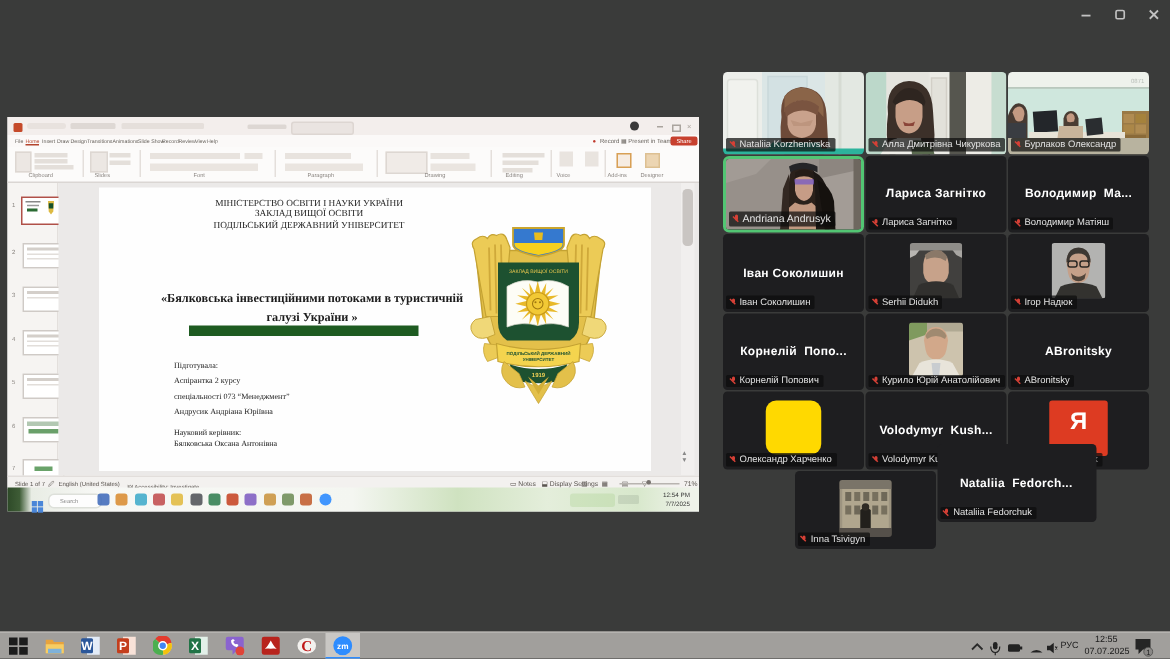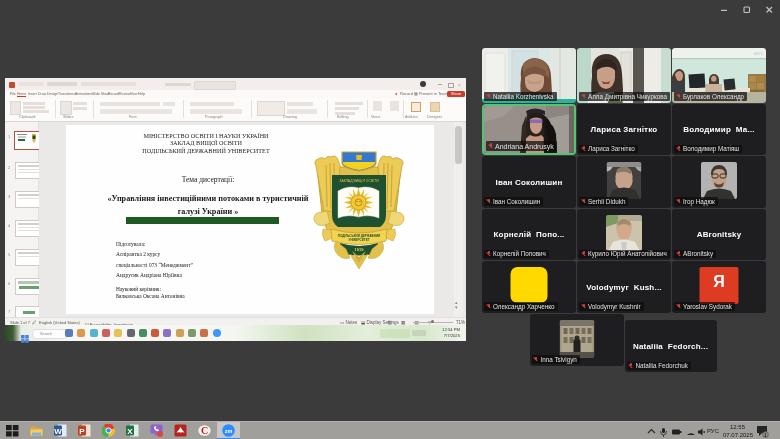--- a/index.html
+++ b/index.html
@@ -158,22 +158,21 @@
   <div style="position:absolute;left:3px;top:43px;font-size:4px;color:#8a8580">2</div>
   <div style="position:absolute;left:3px;top:72px;font-size:4px;color:#8a8580">3</div>
   <div style="position:absolute;left:3px;top:101px;font-size:4px;color:#8a8580">4</div>
   <div style="position:absolute;left:3px;top:130px;font-size:4px;color:#8a8580">5</div>
   <div style="position:absolute;left:3px;top:159px;font-size:4px;color:#8a8580">6</div>
   <div style="position:absolute;left:3px;top:187px;font-size:4px;color:#8a8580">7</div>
 </div>
 <div id="editor">
       <div id="slide">
   <div class="abs ctr" style="left:0;top:7px;width:280px;font-size:6.2px;line-height:7.4px">МІНІСТЕРСТВО ОСВІТИ І НАУКИ УКРАЇНИ<br>ЗАКЛАД ВИЩОЇ ОСВІТИ<br>ПОДІЛЬСЬКИЙ ДЕРЖАВНИЙ УНІВЕРСИТЕТ</div>
-  <div class="abs ctr" style="left:0;top:50px;width:284px;font-size:7.5px">Тема дисертації:</div>
-  <div class="abs ctr" style="left:36px;top:68px;width:212px;font-size:8.2px;font-weight:bold;line-height:12.6px">«Управління інвестиційними потоками в туристичній галузі України »</div>
+  <div class="abs ctr" style="left:36px;top:68px;width:212px;font-size:8.2px;font-weight:bold;line-height:12.6px">«Бялковська інвестиційними потоками в туристичній галузі України »</div>
   <div class="abs" style="left:60px;top:92px;width:153px;height:6.5px;background:#1e5b21"></div>
   <div class="abs" style="left:50px;top:114px;font-size:5.4px;line-height:10.4px">Підготувала:<br>Аспірантка 2 курсу<br>спеціальності 073 “Менеджмент”<br>Андрусик Андріана Юріївна</div>
   <div class="abs" style="left:50px;top:161px;font-size:5.4px;line-height:7.2px">Науковий керівник:<br>Бялковська Оксана Антонівна</div>
   <svg class="abs" style="left:244px;top:26px" width="98" height="119" viewBox="0 0 98 119">
 
     <path d="M7 16 L91 16 L86 62 Q84 80 72 88 L26 88 Q14 80 12 62 Z" fill="#e3c04a" stroke="#c4a233" stroke-width="1"></path>
 
     <path d="M6 15 Q3 10 8 8 Q12 5 15 8 Q17 4 21 6 Q26 3 28 9 L30 14 L26 60 L14 60 Z" fill="#eccb56" stroke="#c4a233" stroke-width=".8"></path>
 
     <path d="M92 15 Q95 10 90 8 Q86 5 83 8 Q81 4 77 6 Q72 3 70 9 L68 14 L72 60 L84 60 Z" fill="#eccb56" stroke="#c4a233" stroke-width=".8"></path>
@@ -464,21 +463,21 @@
    <rect x="22" y="17" width="4" height="6" fill="#6e6858"></rect>
         <rect x="28" y="17" width="4" height="6" fill="#77705e"></rect>
    <path d="M14 20 Q17.5 17 21 20 L21 38 L14 38 Z" fill="#22201c"></path>
    <circle cx="17.5" cy="18" r="2.5" fill="#2e2a24"></circle>
    <rect x="0" y="32" width="35" height="6" fill="#55504a"></rect>
   </svg>
  </div>
  <div class="lbl"><i class="mic"></i>Inna Tsivigyn</div>
 </div>
 
-<div class="tile" style="left:624.5px;top:320px;width:92px;height:52px">
+<div class="tile" style="left:624.5px;top:296px;width:106px;height:52px">
  <div class="cname">Nataliia&nbsp; Fedorch...</div>
  <div class="lbl"><i class="mic"></i>Nataliia Fedorchuk</div>
 </div>
 
 <div id="taskbar">
 
  <svg class="tico" style="left:5.5px">
       <g fill="#1c1c1c">
         <rect x="0" y="1" width="5.7" height="5.2"></rect>
         <rect x="6.8" y="1" width="5.7" height="5.2"></rect>

